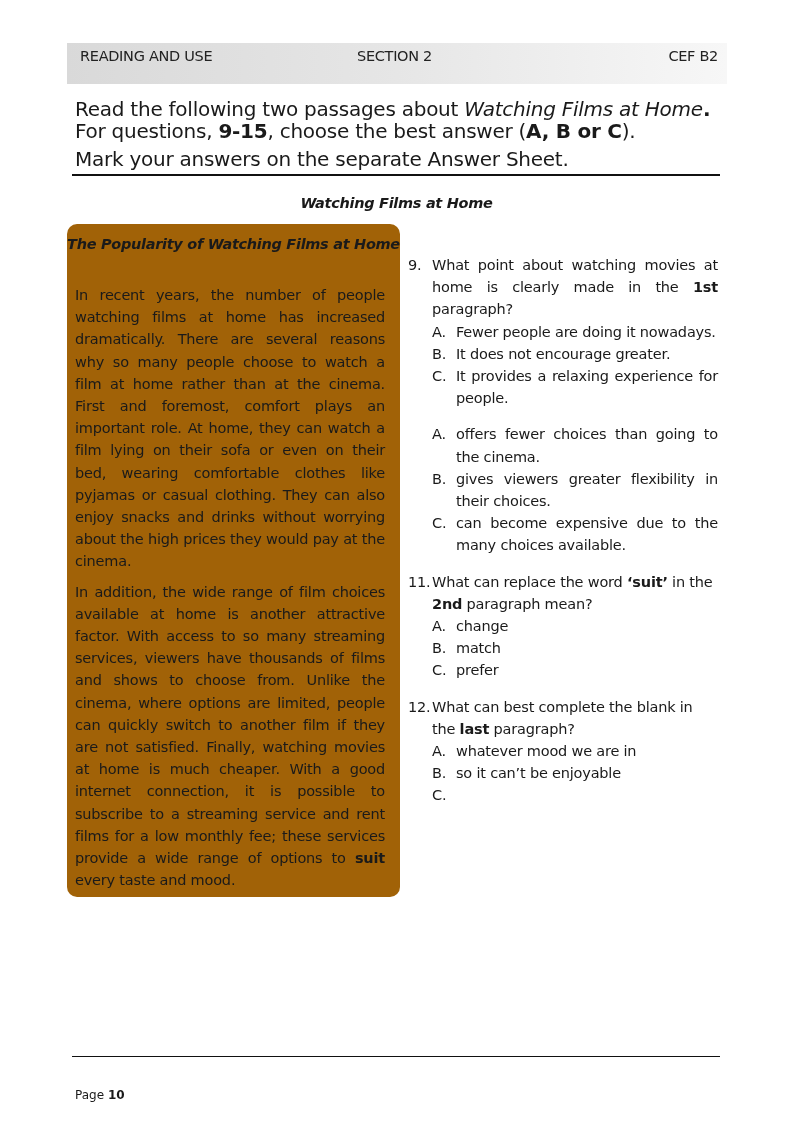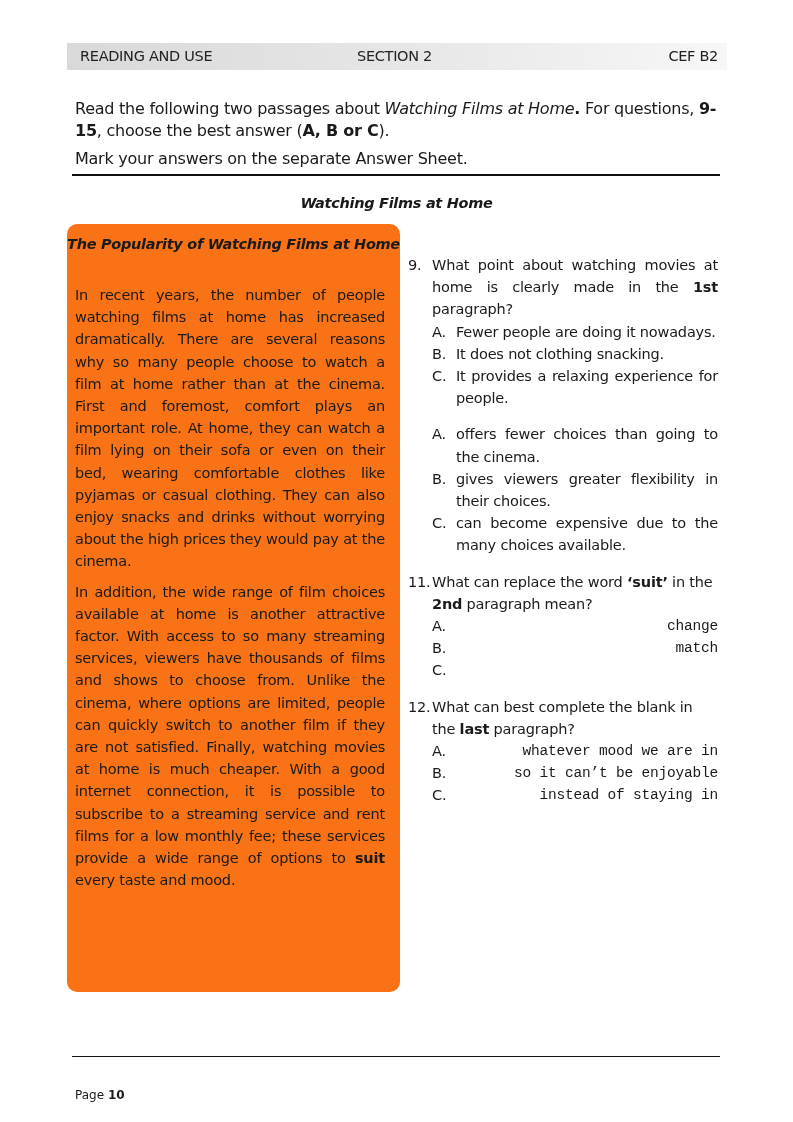--- a/index.html
+++ b/index.html
@@ -1,46 +1,46 @@
 <!DOCTYPE html>
 <html><head>
 <meta charset="utf-8">
 <style>
   html, body { margin: 0; padding: 0; background: #ffffff; }
   body { width: 793px; height: 1122px; position: relative; overflow: hidden;
          font-family: "DejaVu Sans", sans-serif; color: #1a1a1a; }
-  .header-bar { position: absolute; left: 67px; top: 43px; width: 660px; height: 27px;
+  .header-bar { position: absolute; left: 67px; top: 43px; width: 660px; height: 41px;
     background: linear-gradient(to right, #d9d9d9 0%, #e6e6e6 50%, #f7f7f7 100%); }
   .header-bar span { position: absolute; top: 5px; font-size: 14.5px; letter-spacing: -0.3px; color: #222; }
   .h-left { left: 13px; } .h-mid { left: 290px; } .h-right { right: 9px; }
 
-  .instructions { position: absolute; left: 75px; top: 98px; width: 650px; font-size: 16px; line-height: 22px; letter-spacing: -0.25px; }
+  .instructions { position: absolute; left: 75px; top: 98px; width: 650px; font-size: 20px; line-height: 22px; letter-spacing: -0.25px; }
   .instructions p { margin: 0 0 6px 0; }
   .rule-top { position: absolute; left: 72px; top: 174px; width: 648px; height: 2px; background: #111; }
   .main-title { position: absolute; left: 0; width: 793px; top: 195px; text-align: center;
     font-weight: bold; font-style: italic; font-size: 14.5px; letter-spacing: -0.3px; }
 
-  .passage-box { position: absolute; left: 67px; top: 224px; width: 333px; height: 768px;
-    background: #f97316; border-radius: 10px; }
+  .passage-box { position: absolute; left: 67px; top: 224px; width: 333px; height: 673px;
+    background: #a16207; border-radius: 10px; }
   .passage-title { position: absolute; left: 0; width: 333px; top: 9px; text-align: center;
     font-weight: bold; font-style: italic; font-size: 14.5px; line-height: 22px; letter-spacing: -0.3px; }
   .passage-body { position: absolute; left: 8px; top: 60px; width: 310px; font-size: 14.5px; line-height: 22.2px; letter-spacing: -0.2px; }
   .passage-body p { margin: 0 0 8px 0; text-align: justify; }
   .blank { display: inline-block; width: 86px; border-bottom: 1px solid #222; height: 12px; }
 
   .questions { position: absolute; left: 408px; top: 254px; width: 310px; font-size: 14.5px; line-height: 22.2px; letter-spacing: -0.2px; }
   .q { margin-bottom: 14px; }
   .q-stem { display: flex; }
   .q-num { width: 24px; flex-shrink: 0; }
   .q-text { flex: 1; text-align: justify; }
   .q-text.nojust { text-align: left; }
   .opt { display: flex; padding-left: 24px; }
   .opt-letter { width: 24px; flex-shrink: 0; }
   .opt-text { flex: 1; text-align: justify; }
-  .opt-text.nojust { text-align: right; font-family: Liberation Mono, monospace; }
+  .opt-text.nojust { text-align: left; }
 
   .rule-bottom { position: absolute; left: 72px; top: 1056px; width: 648px; height: 1px; background: #111; }
   .footer { position: absolute; left: 75px; top: 1060px; font-size: 12px; margin-top: 28px; }
 </style>
 </head>
 <body>
 
 <div class="header-bar">
   <span class="h-left">READING AND USE</span>
   <span class="h-mid">SECTION 2</span>
@@ -68,21 +68,21 @@
     <div class="q-stem">
       <span class="q-num">9.</span>
       <span class="q-text"><span>What point about watching movies at home is clearly made in the </span><b>1st</b><span> paragraph?</span></span>
     </div>
     <div class="opt">
         <span class="opt-letter">A.</span>
         <span class="opt-text">Fewer people are doing it nowadays.</span>
       </div>
     <div class="opt">
         <span class="opt-letter">B.</span>
-        <span class="opt-text">It does not clothing snacking.</span>
+        <span class="opt-text">It does not encourage greater.</span>
       </div>
     <div class="opt">
         <span class="opt-letter">C.</span>
         <span class="opt-text">It provides a relaxing experience for people.</span>
       </div>
   </div>
 
   <div class="q">
     <div class="opt">
         <span class="opt-letter">A.</span>
@@ -106,37 +106,37 @@
     <div class="opt">
         <span class="opt-letter">A.</span>
         <span class="opt-text nojust">change</span>
       </div>
     <div class="opt">
         <span class="opt-letter">B.</span>
         <span class="opt-text nojust">match</span>
       </div>
     <div class="opt">
         <span class="opt-letter">C.</span>
+        <span class="opt-text nojust">prefer</span>
       </div>
   </div>
 
   <div class="q">
     <div class="q-stem">
       <span class="q-num">12.</span>
       <span class="q-text nojust"><span>What can best complete the blank in the </span><b>last</b><span> paragraph?</span></span>
     </div>
     <div class="opt">
         <span class="opt-letter">A.</span>
         <span class="opt-text nojust">whatever mood we are in</span>
       </div>
     <div class="opt">
         <span class="opt-letter">B.</span>
         <span class="opt-text nojust">so it can’t be enjoyable</span>
       </div>
     <div class="opt">
         <span class="opt-letter">C.</span>
-        <span class="opt-text nojust">instead of staying in</span>
       </div>
   </div>
 </div>
 
 <div class="rule-bottom"></div>
 <div class="footer"><span>Page </span><b>10</b></div>
 
 </body></html>

